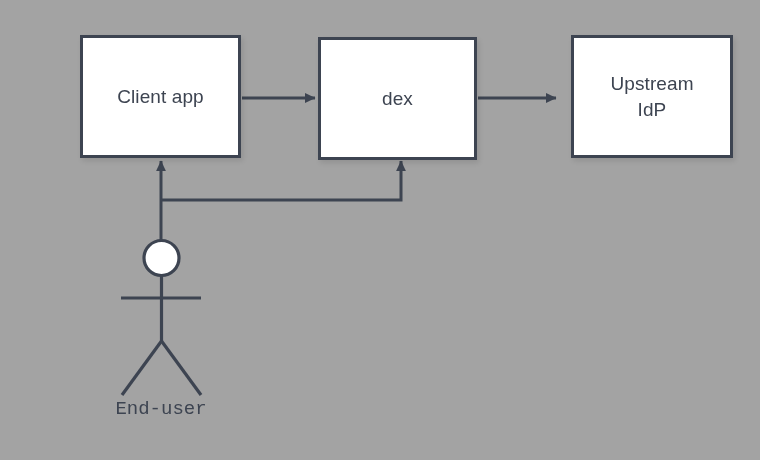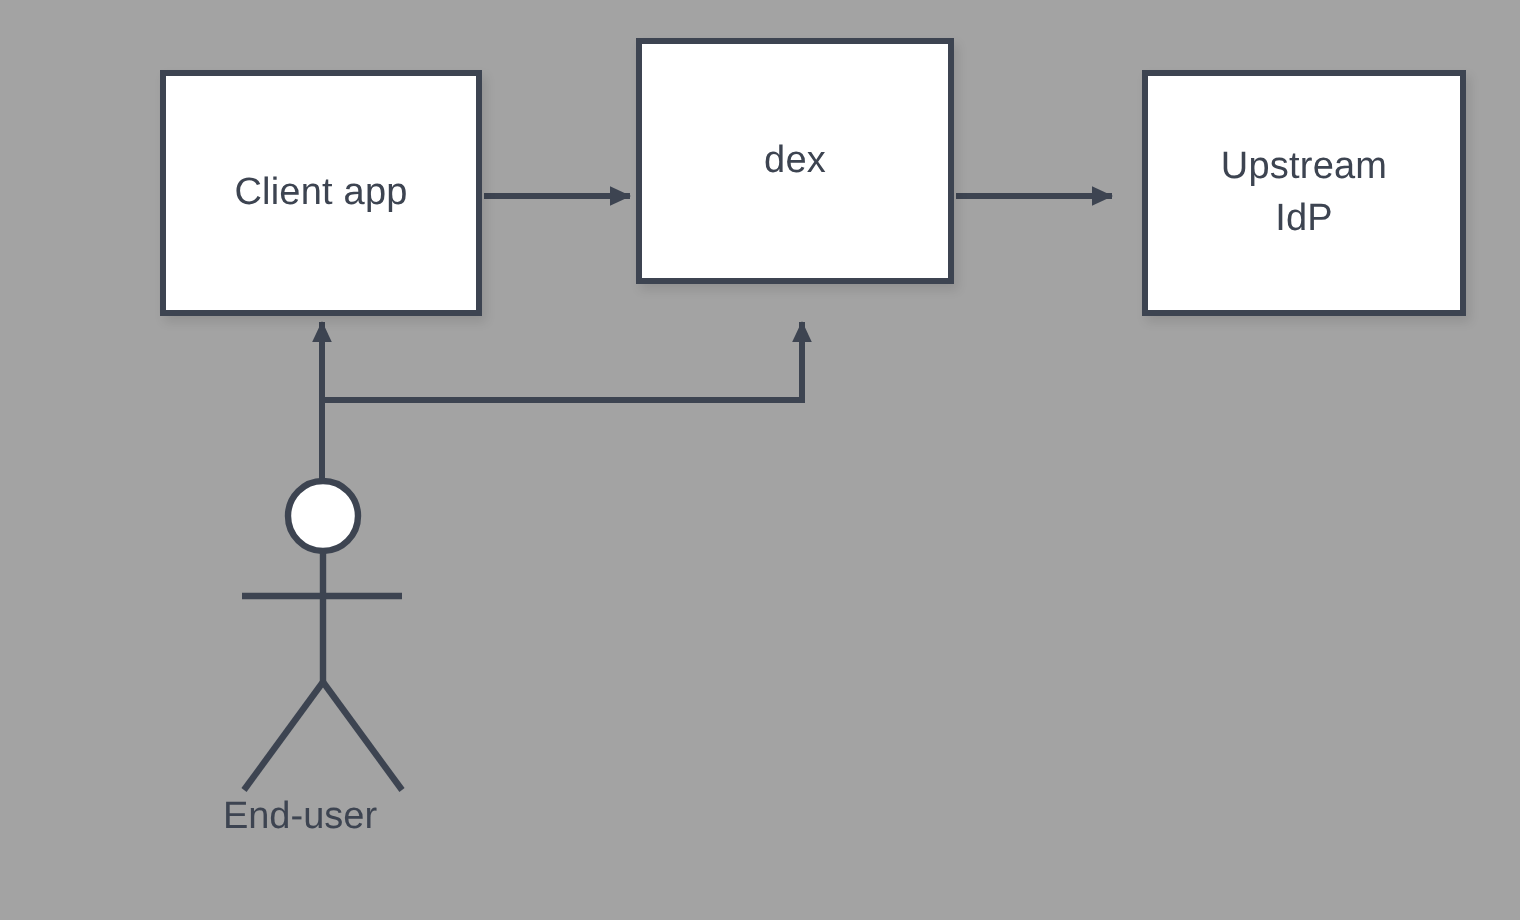--- a/index.html
+++ b/index.html
@@ -50,39 +50,39 @@
     user-select: none;
   }
   #node-client-app {
     left: 80px;
     top: 35px;
     width: 161px;
     height: 123px;
   }
   #node-dex {
     left: 318px;
-    top: 19px;
+    top: 37px;
     width: 159px;
     height: 123px;
   }
   #node-upstream-idp {
     left: 559px;
     top: 35px;
     width: 162px;
     height: 123px;
     margin-left: 12px;
   }
   #actor-end-user-label {
     position: absolute;
-    left: 50px;
+    left: 61px;
     top: 396px;
     width: 200px;
     text-align: center;
     color: #3d4451;
-    font-family: Liberation Sans, sans-serif;
+    font-family: Liberation Mono, monospace;
     font-size: 19px;
     line-height: 26px;
     user-select: none;
     z-index: 4;
   }
 </style>
 </head>
 <body>
 
 <div id="diagram-root">

